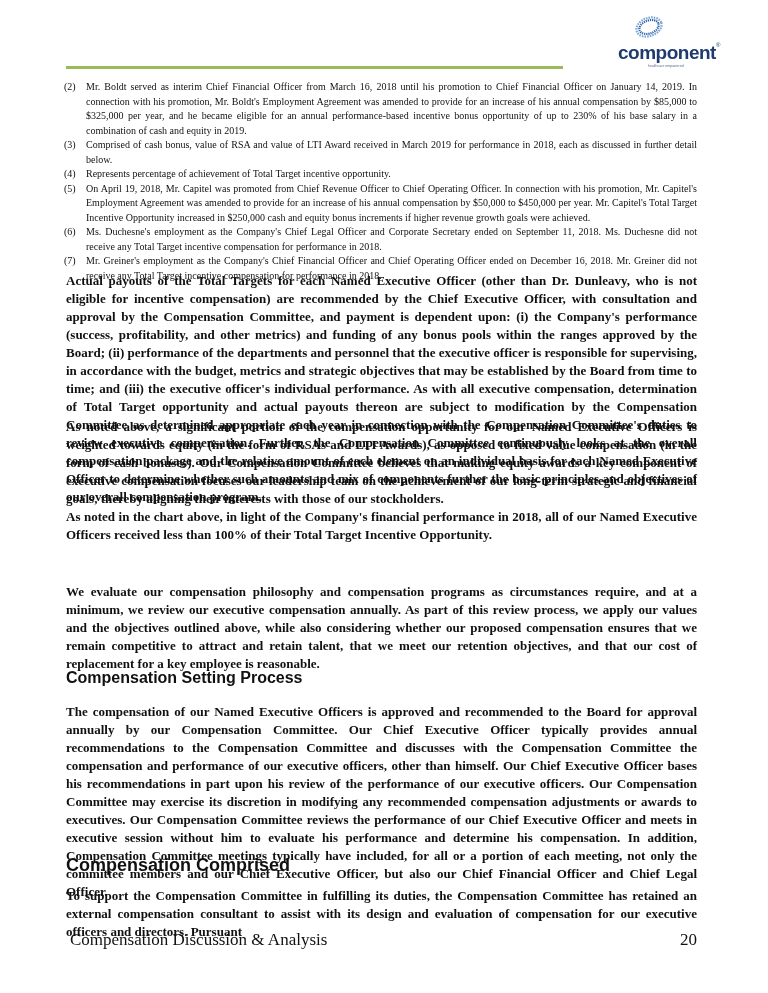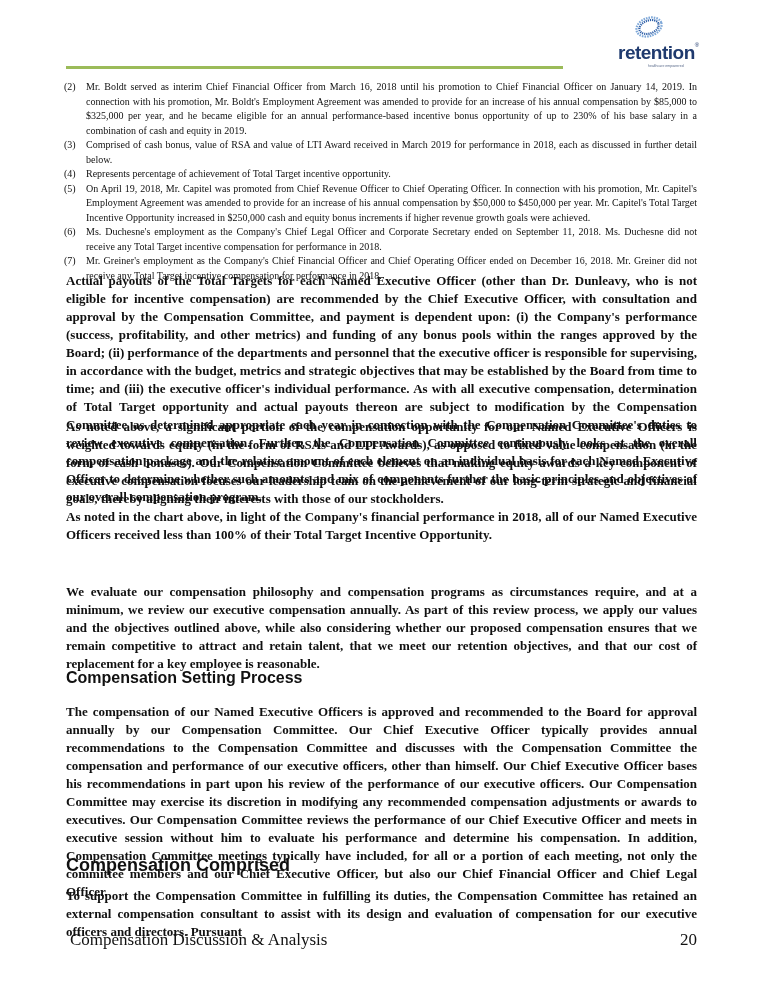--- a/index.html
+++ b/index.html
@@ -39,21 +39,21 @@
 
 <div class="rule"></div>
 
 <div class="logo">
   <svg class="logo-ring" viewBox="0 0 34 26">
     <g fill="none" stroke-width="2.2">
       <ellipse cx="17" cy="13" rx="13" ry="9" stroke="#7fa8d8" stroke-dasharray="1.6 1" transform="rotate(-20 17 13)"></ellipse>
       <ellipse cx="17" cy="13" rx="10" ry="6.5" stroke="#2e5fa8" stroke-dasharray="1.2 0.9" transform="rotate(-20 17 13)"></ellipse>
     </g>
   </svg>
-  <div class="logo-word"><span>retention</span><span class="reg">®</span></div>
+  <div class="logo-word"><span>component</span><span class="reg">®</span></div>
   <div class="logo-tag">healthcare empowered</div>
 </div>
 
 <div class="footnotes">
   <div class="fn">
     <span class="fn-num">(2)</span>
     <span class="fn-text">Mr. Boldt served as interim Chief Financial Officer from March 16, 2018 until his promotion to Chief Financial Officer on January 14, 2019. In connection with his promotion, Mr. Boldt's Employment Agreement was amended to provide for an increase of his annual compensation by $85,000 to $325,000 per year, and he became eligible for an annual performance-based incentive bonus opportunity of up to 230% of his base salary in a combination of cash and equity in 2019.</span>
   </div>
   <div class="fn">
     <span class="fn-num">(3)</span>

